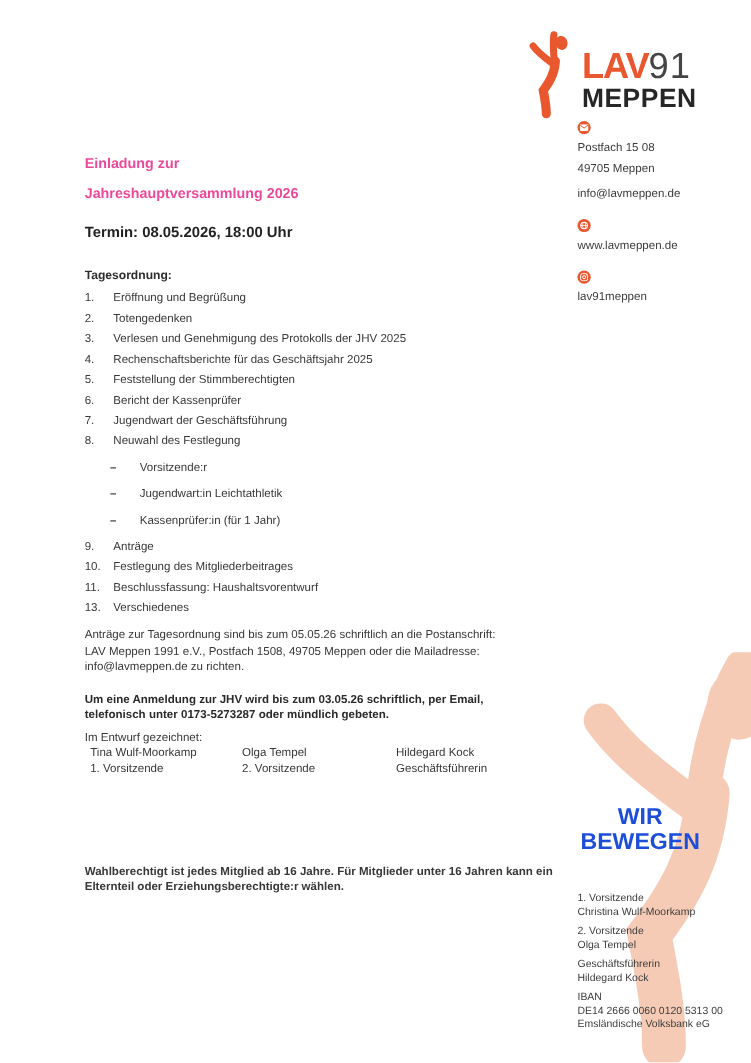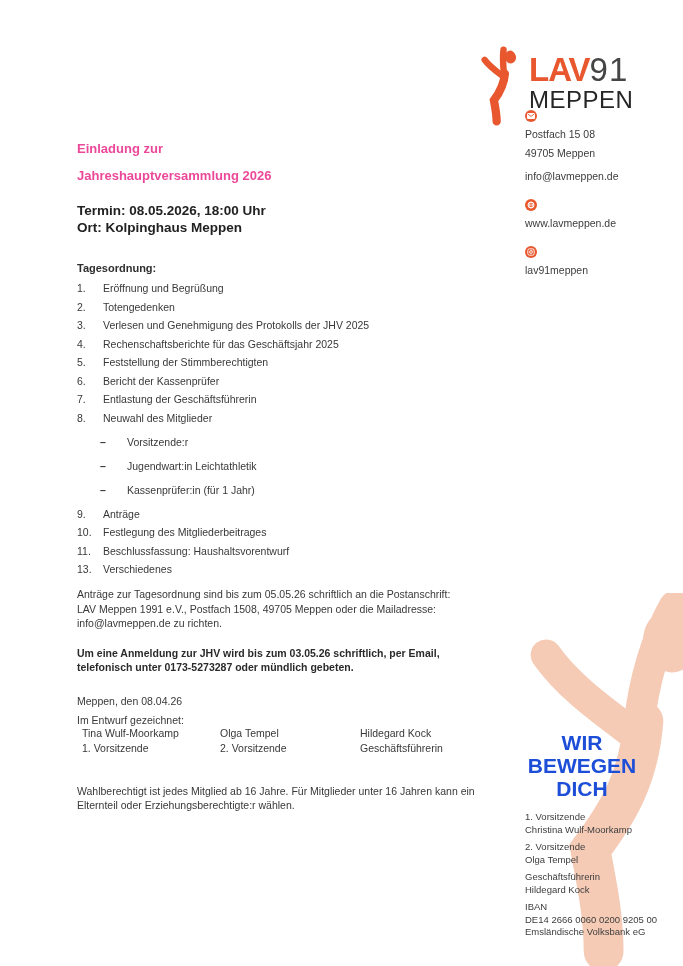--- a/index.html
+++ b/index.html
@@ -7,27 +7,27 @@
   body { font-family: "Liberation Sans", sans-serif; }
   .page {
     position: relative;
     width: 683px; height: 966px;
     background: #ffffff;
     overflow: hidden;
     color: #383838;
   }
 
   
-  .logo { position: absolute; left: 481px; top: 45px; display: flex; align-items: flex-start; }
+  .logo { position: absolute; left: 481px; top: 27px; display: flex; align-items: center; }
   .logo-figure { width: 46px; height: 82px; flex: 0 0 auto; }
   .logo-text { margin-left: 2px; margin-top: 8px; line-height: 1; }
   .logo-line1 { font-size: 33px; letter-spacing: -1px; white-space: nowrap; }
   .logo-lav { color: #E8572E; font-weight: bold; }
   .logo-91 { color: #454545; font-weight: 100; letter-spacing: 1px; }
-  .logo-meppen { font-size: 24px; font-weight: normal; color: #262626; letter-spacing: 0.5px; margin-top: 2px; }
+  .logo-meppen { font-size: 24px; font-weight: bold; color: #262626; letter-spacing: 0.5px; margin-top: 2px; }
 
   
   .contact { position: absolute; left: 525px; top: 110px; width: 150px; font-size: 10.5px; color: #3c3c3c; }
   .c-icon { width: 12px; height: 12px; border-radius: 50%; background: #E8572E; display: flex; align-items: center; justify-content: center; }
   .c-icon svg { display: block; }
   .contact .line { margin-top: 6px; line-height: 13px; }
   .contact .gap-s { margin-top: 10px; }
   .contact .gap-m { margin-top: 16px; }
 
   
@@ -43,21 +43,21 @@
   .agenda-sub .dash { width: 27px; flex: 0 0 auto; font-weight: bold; }
   .para { margin-top: 12px; font-size: 10.5px; line-height: 14.5px; white-space: pre-line; }
   .para.bold { font-weight: bold; color: #2a2a2a; margin-top: 15px; }
   .dateline { margin-top: 20px; font-size: 10.5px; }
   .entwurf { margin-top: 7px; font-size: 10.5px; }
   .signatures { display: flex; font-size: 10.5px; line-height: 15px; }
   .sig-col { padding-left: 5px; }
   .sig-col:nth-child(1) { width: 138px; }
   .sig-col:nth-child(2) { width: 107px; }
   .sig-col:nth-child(3) { padding-left: 0; margin-left: 38px; }
-  .final-para { margin-top: 28px; font-size: 10.5px; line-height: 14.5px; white-space: pre-line; }
+  .final-para { margin-top: 78px; font-size: 10.5px; line-height: 14.5px; white-space: pre-line; font-weight: bold; }
 
   
   .watermark { position: absolute; left: 528px; top: 593px; width: 222px; height: 376px; z-index: 0; }
 
   
   .slogan { position: absolute; left: 524px; top: 731px; width: 116px; z-index: 2;
             color: #1d4ed8; font-weight: 800; font-size: 21px; line-height: 23px; text-align: center; }
   .officials { position: absolute; left: 525px; top: 811px; width: 155px; z-index: 2;
                font-size: 9.5px; line-height: 12.5px; color: #3c3c3c; }
   .off-group { margin-bottom: 5px; }
@@ -117,21 +117,20 @@
       <path d="M26 29 C25 42 20 50 14 58 C15.5 66 17 73 17 81" stroke-width="9"></path>
     </g>
     <ellipse cx="32" cy="11" rx="6" ry="7" fill="#F5CBB6" transform="rotate(-14 32 11)"></ellipse>
   </svg>
 
   <main class="content">
     <div class="h-orange">Einladung zur</div>
     <div class="h-orange">Jahreshauptversammlung 2026</div>
     <div class="h-when">
       <div>Termin: 08.05.2026, 18:00 Uhr</div>
-      <div>Ort: Kolpinghaus Meppen</div>
     </div>
 
     <div class="agenda-title">Tagesordnung:</div>
     <div class="agenda">
       <div class="agenda-row">
           <span class="num">1.</span>
           <span>Eröffnung und Begrüßung</span>
         </div>
       <div class="agenda-row">
           <span class="num">2.</span>
@@ -148,25 +147,25 @@
       <div class="agenda-row">
           <span class="num">5.</span>
           <span>Feststellung der Stimmberechtigten</span>
         </div>
       <div class="agenda-row">
           <span class="num">6.</span>
           <span>Bericht der Kassenprüfer</span>
         </div>
       <div class="agenda-row">
           <span class="num">7.</span>
-          <span>Entlastung der Geschäftsführerin</span>
+          <span>Jugendwart der Geschäftsführung</span>
         </div>
       <div class="agenda-row">
           <span class="num">8.</span>
-          <span>Neuwahl des Mitglieder</span>
+          <span>Neuwahl des Festlegung</span>
         </div>
       <div class="agenda-sub">
           <span class="dash">–</span>
           <span>Vorsitzende:r</span>
         </div>
       <div class="agenda-sub">
           <span class="dash">–</span>
           <span>Jugendwart:in Leichtathletik</span>
         </div>
       <div class="agenda-sub">
@@ -189,21 +188,20 @@
           <span class="num">13.</span>
           <span>Verschiedenes</span>
         </div>
     </div>
 
     <p class="para">Anträge zur Tagesordnung sind bis zum 05.05.26 schriftlich an die Postanschrift:
 LAV Meppen 1991 e.V., Postfach 1508, 49705 Meppen oder die Mailadresse:
 info@lavmeppen.de zu richten.</p>
     <p class="para bold">Um eine Anmeldung zur JHV wird bis zum 03.05.26 schriftlich, per Email,
 telefonisch unter 0173-5273287 oder mündlich gebeten.</p>
-    <div class="dateline">Meppen, den 08.04.26</div>
     <div class="entwurf">Im Entwurf gezeichnet:</div>
 
     <div class="signatures">
       <div class="sig-col">
         <div>Tina Wulf-Moorkamp</div>
         <div>1. Vorsitzende</div>
       </div>
       <div class="sig-col">
         <div>Olga Tempel</div>
         <div>2. Vorsitzende</div>
@@ -214,36 +212,35 @@
       </div>
     </div>
 
     <p class="final-para">Wahlberechtigt ist jedes Mitglied ab 16 Jahre.  Für Mitglieder unter 16 Jahren kann ein
 Elternteil  oder Erziehungsberechtigte:r wählen.</p>
   </main>
 
   <div class="slogan">
     <div>WIR</div>
     <div>BEWEGEN</div>
-    <div>DICH</div>
   </div>
 
   <aside class="officials">
     <div class="off-group">
       <div>1. Vorsitzende</div>
       <div>Christina Wulf-Moorkamp</div>
     </div>
     <div class="off-group">
       <div>2. Vorsitzende</div>
       <div>Olga Tempel</div>
     </div>
     <div class="off-group">
       <div>Geschäftsführerin</div>
       <div>Hildegard Kock</div>
     </div>
     <div class="off-group">
       <div>IBAN</div>
-      <div>DE14 2666 0060 0200 9205 00</div>
+      <div>DE14 2666 0060 0120 5313 00</div>
       <div>Emsländische Volksbank eG</div>
     </div>
   </aside>
 
 </div>
 
 </body></html>

